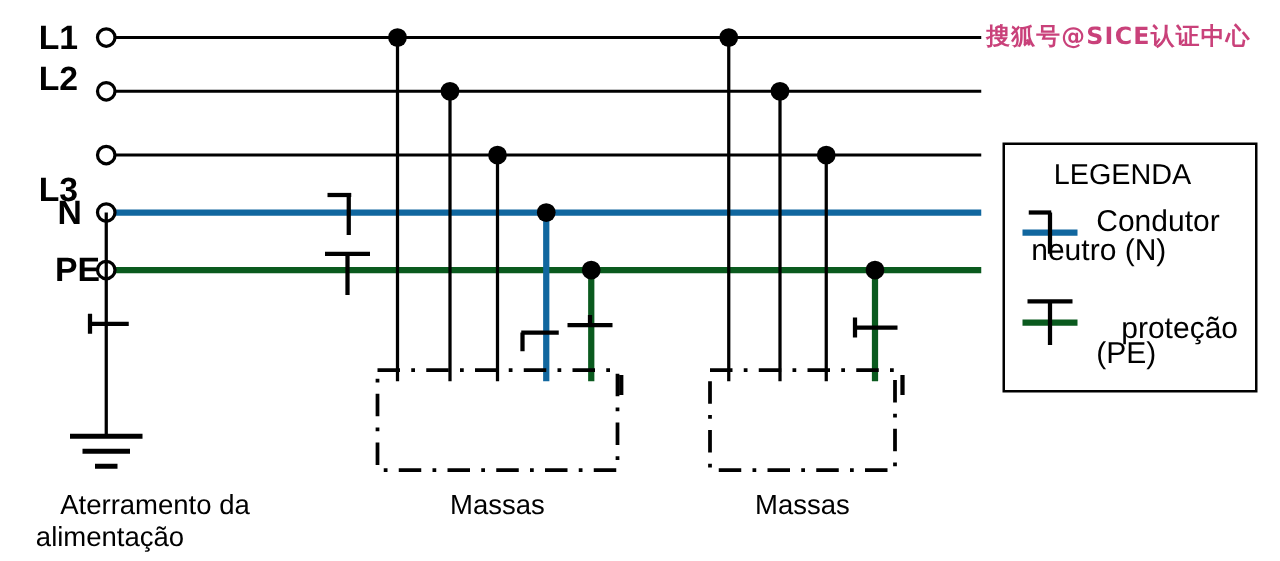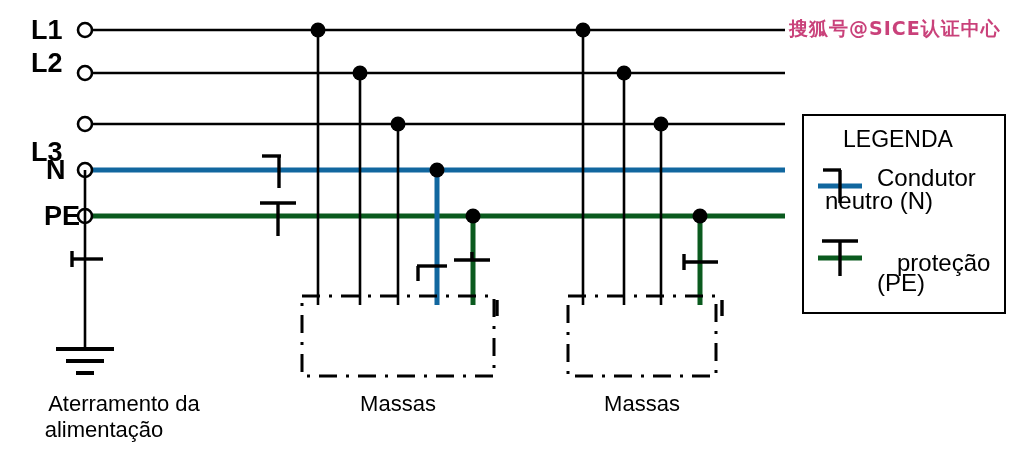--- a/index.html
+++ b/index.html
@@ -135,21 +135,21 @@
 
   </svg>
 
   <div class="txt bus-label" style="left:31px;top:15px;">L1</div>
   <div class="txt bus-label" style="left:31px;top:48px;">L2</div>
   <div class="txt bus-label" style="left:31px;top:109px;margin-top:28px;">L3</div>
   <div class="txt bus-label" style="left:46px;top:155px;">N</div>
   <div class="txt bus-label" style="left:44px;top:201px;">PE</div>
 
   <div class="txt caption" style="left:0px;top:391px;width:176px;margin-left:36px;">Aterramento da</div>
-  <div class="txt caption" style="left:0px;top:417px;width:176px;margin-left:16px;">alimentação</div>
+  <div class="txt caption" style="left:0px;top:417px;width:176px;">alimentação</div>
 
   <div class="txt caption" style="left:338px;top:391px;width:120px;">Massas</div>
   <div class="txt caption" style="left:582px;top:391px;width:120px;">Massas</div>
 
   <div class="txt legend-title" style="left:843px;top:126px;">LEGENDA</div>
 
   <div class="txt legend-text" style="left:877px;top:166px;">Condutor</div>
   <div class="txt legend-text" style="left:825px;top:189px;">neutro (N)</div>
 
   <div class="txt legend-text" style="left:877px;top:251px;margin-left:20px;">proteção</div>

